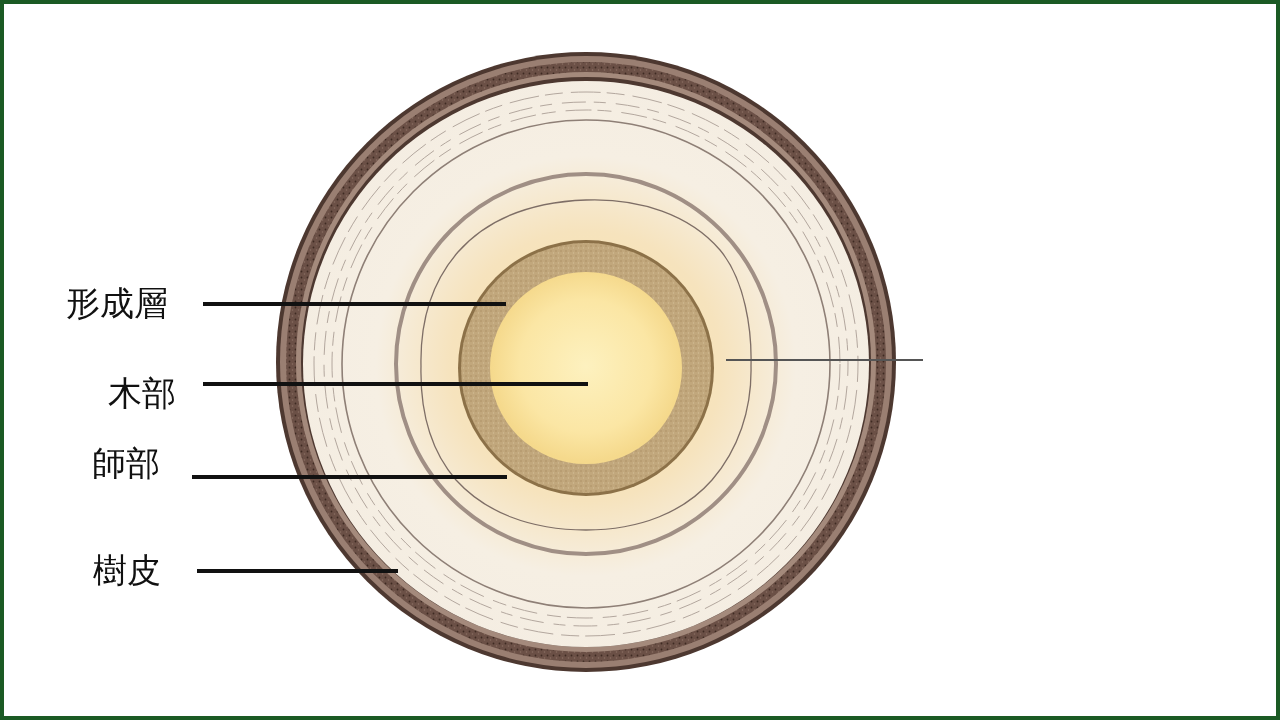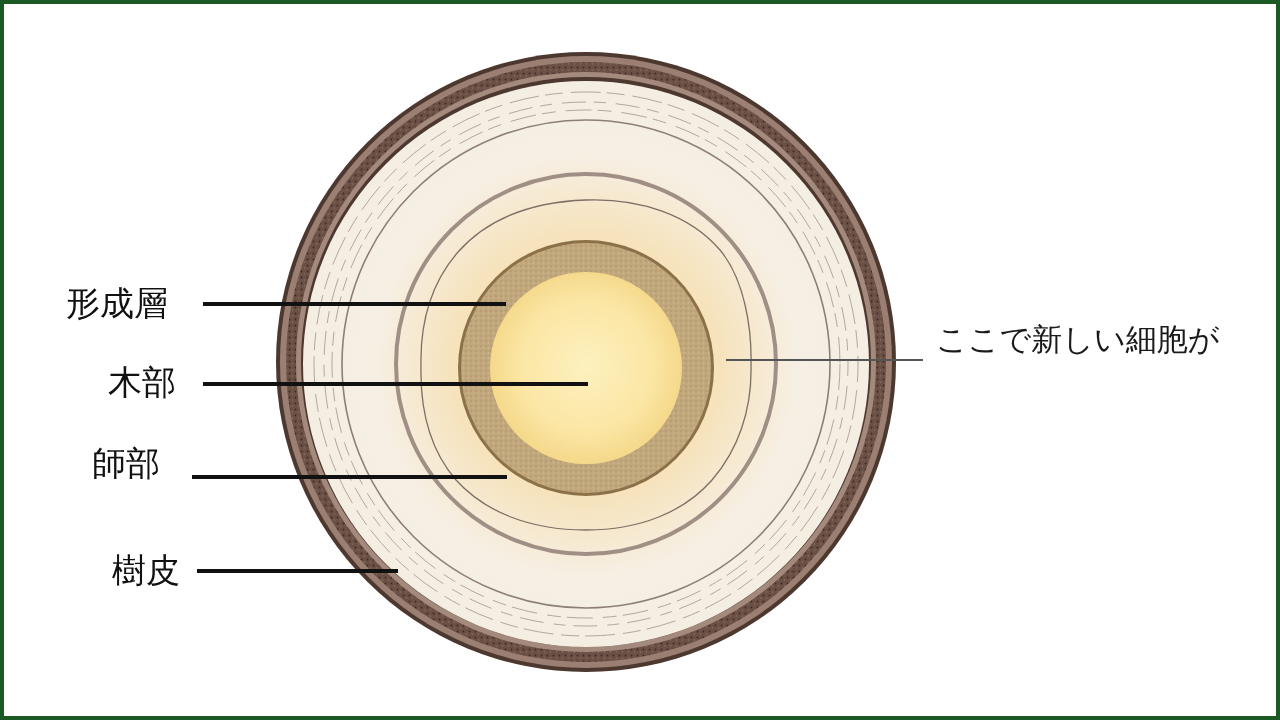--- a/index.html
+++ b/index.html
@@ -95,19 +95,18 @@
   <g stroke="#111111" stroke-width="4">
     <line x1="203" y1="304" x2="506" y2="304"></line>
     <line x1="203" y1="384" x2="588" y2="384"></line>
     <line x1="192" y1="477" x2="507" y2="477"></line>
     <line x1="197" y1="571" x2="398" y2="571"></line>
   </g>
   <line x1="726" y1="360" x2="923" y2="360" stroke="#555555" stroke-width="2"></line>
 </svg>
 
 <div class="label" style="left:66px; top:286px;">形成層</div>
-<div class="label" style="left:108px; top:366px;font-family:Liberation Serif, serif;">木部</div>
+<div class="label" style="left:108px; top:376px;">木部</div>
 <div class="label" style="left:92px; top:446px;">師部</div>
-<div class="label" style="left:112px; top:553px;">樹皮</div>
+<div class="label" style="left:93px; top:553px;">樹皮</div>
 
 <div class="annotation">
-  <div>ここで新しい細胞が</div>
 </div>
 
 </body></html>

